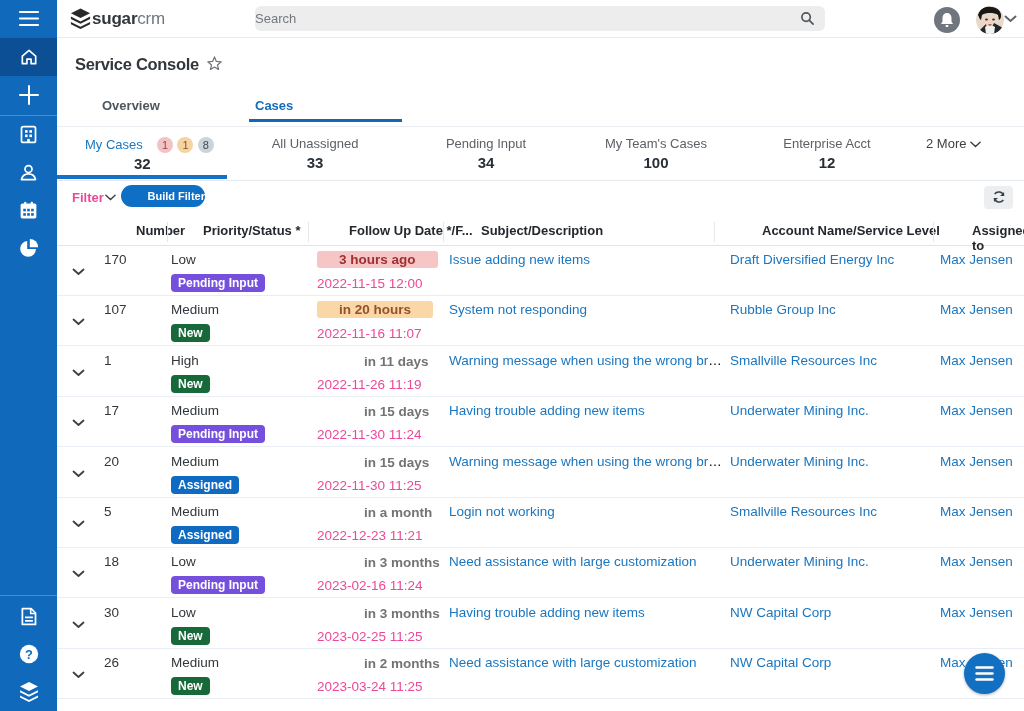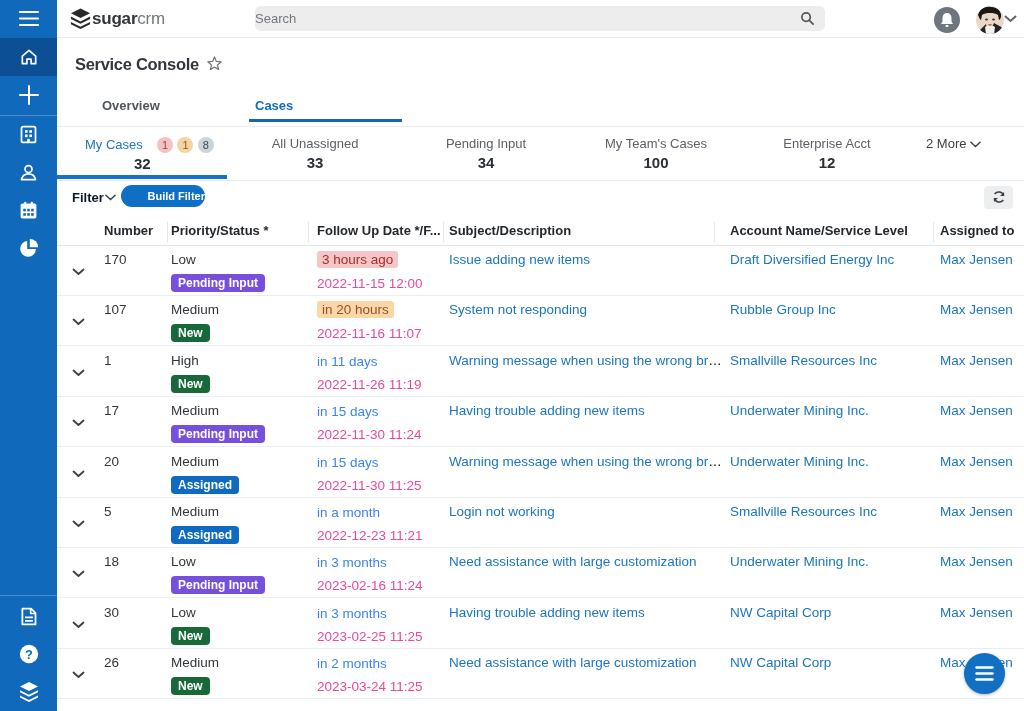--- a/index.html
+++ b/index.html
@@ -37,42 +37,42 @@
 #mycases { position:absolute; left:0; top:0; width:170px; height:53px; }
 #mcunder { position:absolute; left:0; top:47px; width:170px; height:4px; background:#1571c4; }
 .badge { display:inline-block; width:16px; height:16px; border-radius:50%; font-size:11px; line-height:16px; text-align:center; vertical-align:middle; }
 .b-pink { background:#f2c3c3; color:#a3414a; }
 .b-orange { background:#f5d4a2; color:#7e5a23; }
 .b-grey { background:#ccd4da; color:#3e4a52; }
 #twomore { position:absolute; left:869px; top:8px; font-size:13px; color:#3c4247; }
 
 
 #filterrow { position:absolute; left:57px; top:181px; width:967px; height:36px; }
-#flabel { position:absolute; left:15px; top:9px; font-size:13px; font-weight:bold; color:#0f172a; }
+#flabel { position:absolute; left:15px; top:9px; font-size:13px; font-weight:bold; color:#ec4899; }
 #bfilter { position:absolute; left:64px; top:4px; height:22px; width:84px; text-align:right; background:#0e6fc5; border-radius:11px; color:#fff; font-size:11px; font-weight:bold; line-height:22px; }
 #fsearch { position:absolute; left:133px; top:5px; width:784px; height:22px; border:1px solid #dfe3e8; border-radius:4px; }
 #fsearch .ph { position:absolute; left:10px; top:3px; font-size:13px; color:#8f959c; }
 #refresh { position:absolute; left:927px; top:5px; width:29px; height:23px; background:#eceef0; border-radius:4px; text-align:center; }
 
 
 #thead { position:absolute; left:57px; top:221px; width:967px; height:25px; border-bottom:1px solid #dfe5ea; }
-.th { position:absolute; top:2px; font-size:13px; font-weight:bold; color:#24282d; }
+.th { position:absolute; top:2px; font-size:13px; font-weight:bold; color:#24282d;margin-left:32px; }
 .vsep { position:absolute; top:1px; width:1px; height:20px; background:#e4e8ec; }
 .row { position:absolute; left:57px; width:967px; height:50px; border-bottom:1px solid #e8eef3; }
 .row .chev { position:absolute; left:15px; top:22px; }
 .c { position:absolute; top:6px; font-size:13.5px; white-space:nowrap; }
 .num { left:47px; color:#32373c; }
 .prio { left:114px; color:#32373c; }
 .pill { position:absolute; left:114px; top:28px; height:18px; line-height:18px; padding:0 7px; border-radius:4px; color:#fff; font-size:12px; font-weight:bold; }
 .purple { background:#7650dc; }
 .green { background:#176939; }
 .blue { background:#0f6ac2; }
 .fup { left:260px; }
-.fplain { font-weight:normal; color:#3b82f6; }
-.fh { display:inline-block; font-weight:normal; padding:1px 5px; border-radius:3px; }
+.fplain { font-weight:bold; color:#737373;margin-left:47px; }
+.fh { display:inline-block; font-weight:bold; padding:1px 22px; border-radius:3px; }
 .fh.red { background:#f6c5c5; color:#a03030; }
 .fh.orange { background:#f9d7a6; color:#96502e; }
 .fdate { left:260px; top:30px; color:#ec4899; }
 .subj { left:392px; width:279px; overflow:hidden; text-overflow:ellipsis; }
 .acct { left:673px; width:200px; overflow:hidden; }
 .assg { left:883px; }
 
 
 #fab { position:absolute; left:964px; top:653px; width:41px; height:41px; border-radius:50%; background:#1170c2; z-index:6; box-shadow:0 1px 3px rgba(0,0,0,0.3); }
 </style></head>

